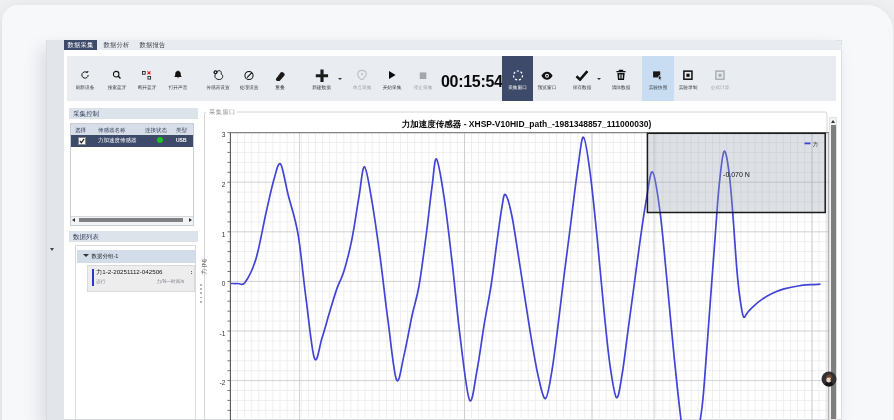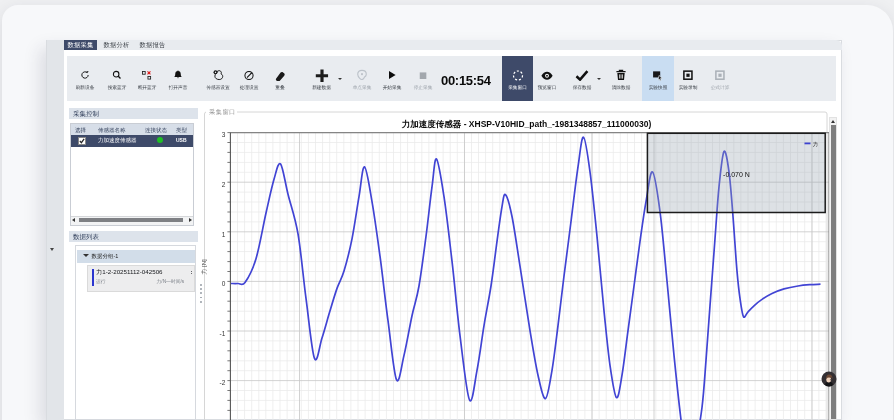--- a/index.html
+++ b/index.html
@@ -6,21 +6,21 @@
 #page{position:relative;width:894px;height:420px;overflow:hidden}
 .abs{position:absolute}
 .card{left:2px;top:5px;width:891px;height:500px;background:#f7f8fa;border-radius:16px 26px 0 0;box-shadow:0 4px 16px rgba(40,40,60,.10)}
 .app{left:46px;top:40px;width:796px;height:380px;background:#fff;border:1px solid #d9dce0;box-shadow:-6px 8px 16px rgba(40,40,70,.13)}
 .gutter{left:47px;top:40px;width:17px;height:380px;background:#e2e5e9}
 .gutArrow{left:50.2px;top:248px;width:0;height:0;border-left:2.6px solid transparent;border-right:2.6px solid transparent;border-top:3.4px solid #444}
 .tabbar{left:64px;top:40px;width:778px;height:10px;background:#e8ebef;border-radius:0 6px 0 0}
 .tab{position:absolute;top:0;height:10px;line-height:10.5px;font-size:6.3px;color:#3a3f46;text-align:center;letter-spacing:.2px}
 .tab.sel{background:#3e4a69;color:#fff}
 .toolbar{left:67px;top:56px;width:769px;height:45px;background:#e9ecf0}
-.timer{left:441px;top:72.5px;width:52px;font-size:13px;font-weight:bold;color:#0a0a0a;letter-spacing:-.3px}
+.timer{left:441px;top:72.5px;width:52px;font-size:16px;font-weight:bold;color:#0a0a0a;letter-spacing:-.3px}
 .btnDark{left:502px;top:56px;width:31px;height:45px;background:#3e4a69}
 .btnBlue{left:642px;top:56px;width:32px;height:45px;background:#c9ddf2}
 .panelHead{left:69px;width:129px;height:11.5px;background:#dde3eb;font-size:6.5px;color:#2e3c58;line-height:12px;padding-left:4px}
 .tblBox{left:70px;top:123px;width:124px;height:103px;background:#fff;border:1px solid #c9cdd4}
 .tblHead{left:0;top:0;width:122px;height:10.5px;background:#d7dee8;font-size:5.5px;color:#34415c}
 .tblRow{left:0;top:10.5px;width:122px;height:12px;background:#3e4a69;color:#fff;font-size:5.5px}
 .hscroll{left:0;top:92px;width:122px;height:9px;background:#f2f3f4;border-top:1px solid #d5d7da}
 .listBox{left:75px;top:245px;width:120.5px;height:175px;background:#fff;border:1px solid #d6d9de}
 .treeRow{left:0.5px;top:4px;width:118px;height:13px;background:#d2dde9;font-size:5.5px;color:#222;line-height:13px}
 .item{left:10.5px;top:19px;width:108px;height:27px;background:#ededee;border:1px solid #dadada}

